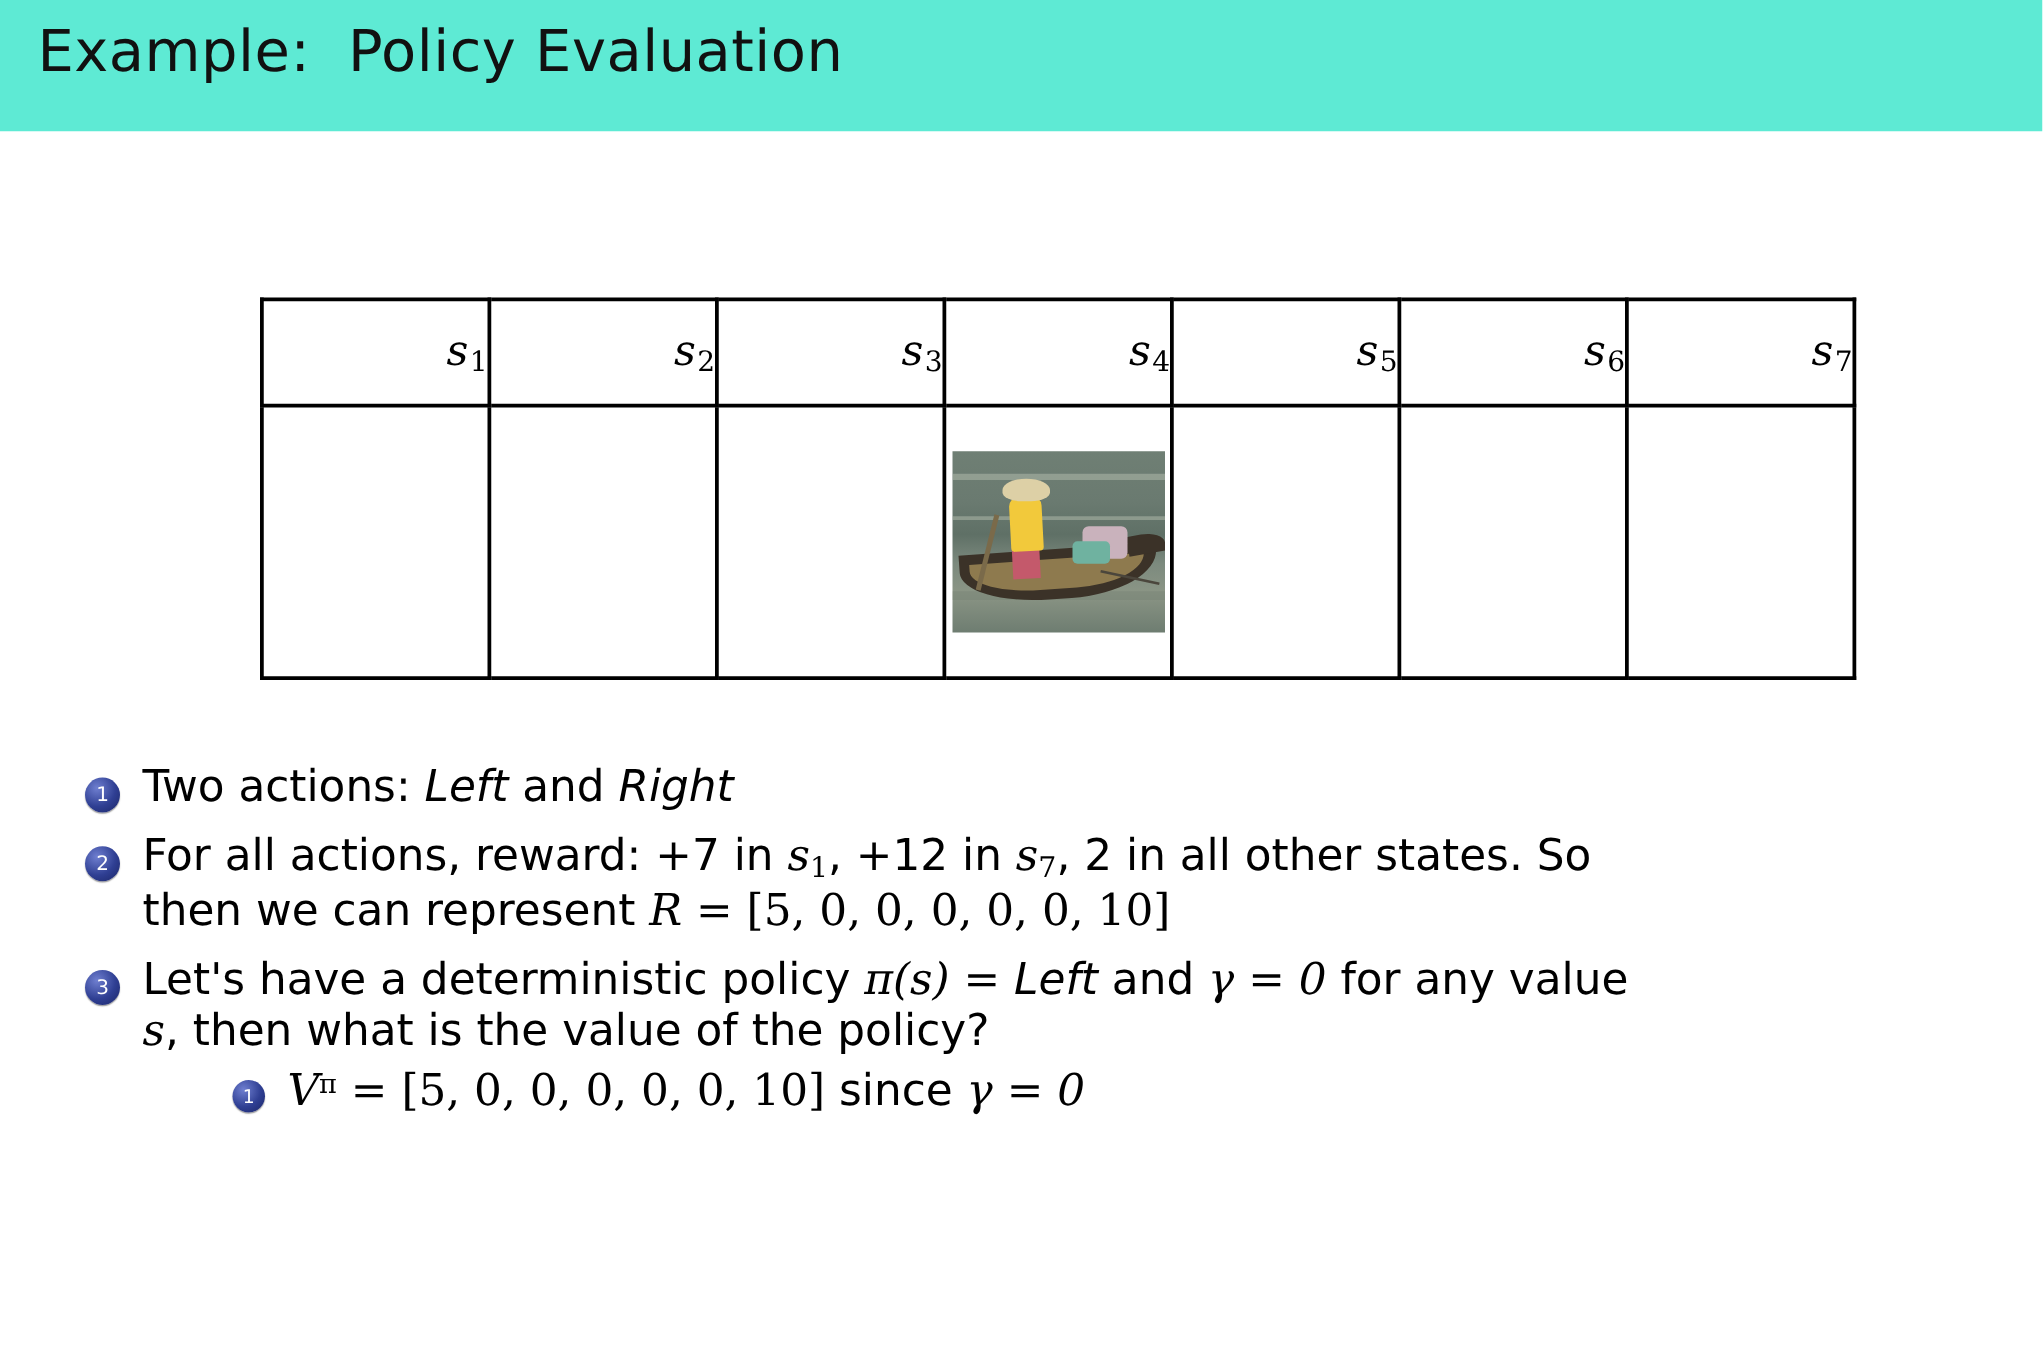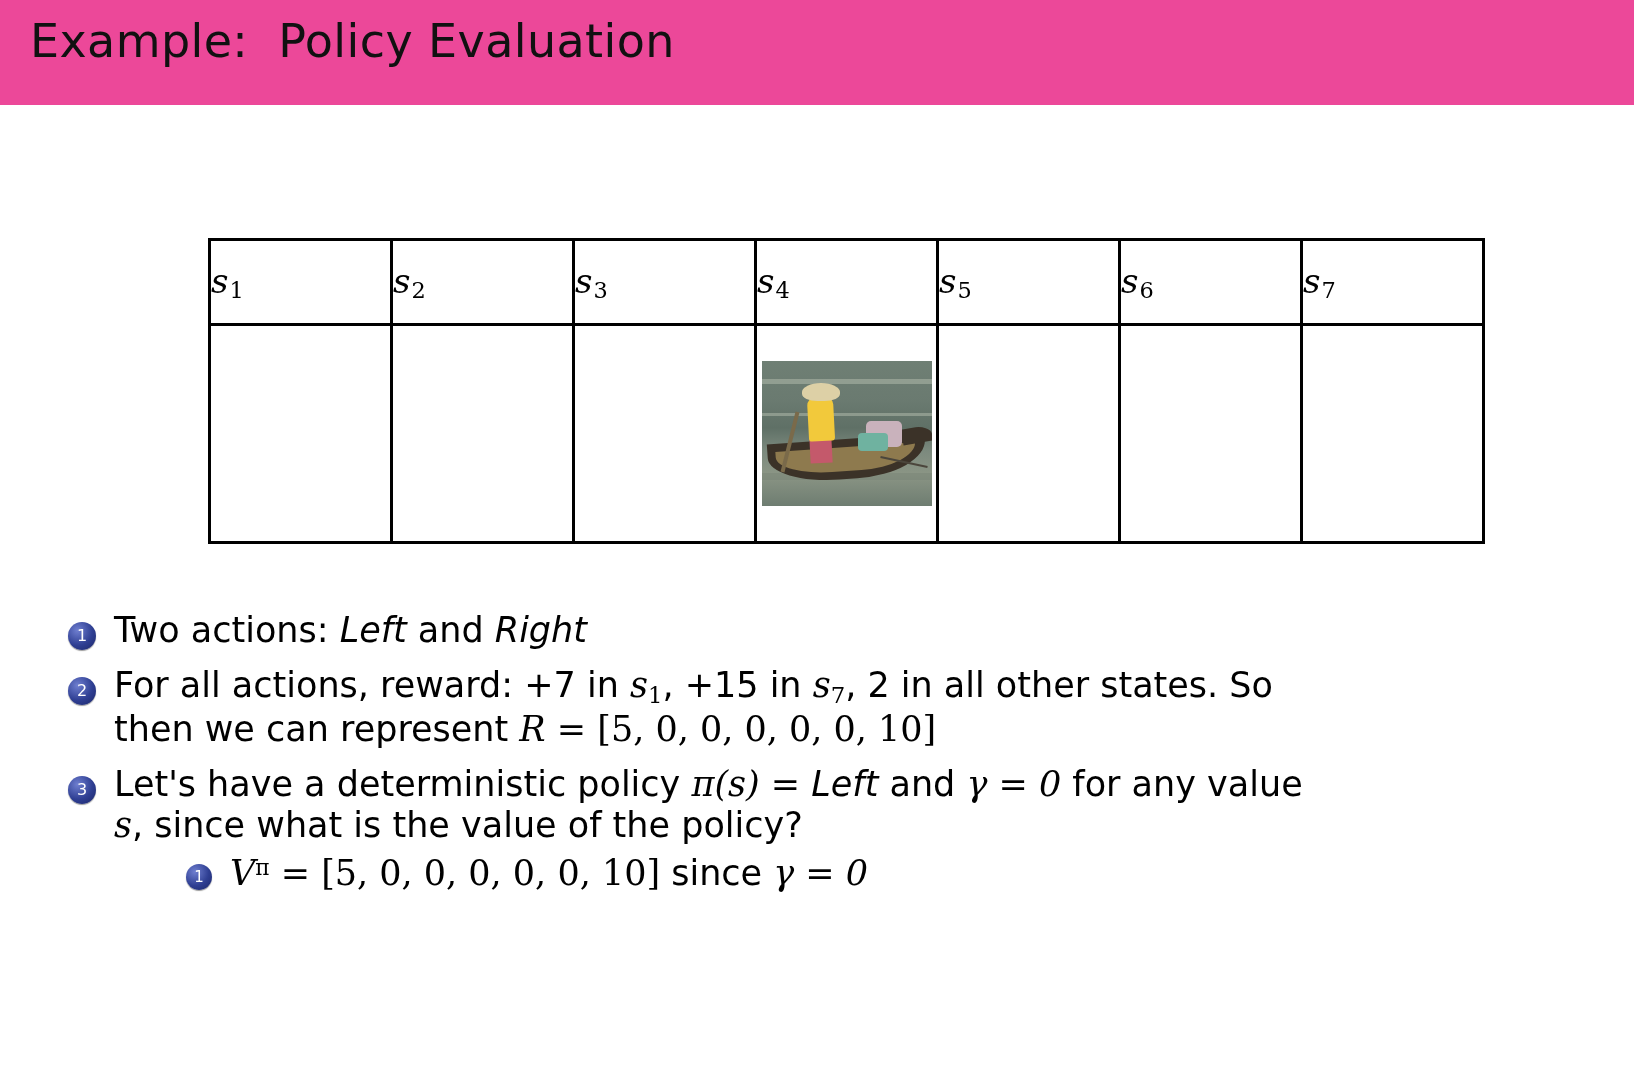--- a/index.html
+++ b/index.html
@@ -13,21 +13,21 @@
     font-family: "DejaVu Sans", sans-serif;
     color: #000000;
     overflow: hidden;
     position: relative;
   }
 
   
   .title-bar {
     width: 100%;
     height: 105px;
-    background: #ec4899;
+    background: #5eead4;
     box-sizing: border-box;
     padding: 14px 0 0 30px;
   }
   .title-text {
     font-size: 46px;
     font-weight: 400;
     letter-spacing: 0.4px;
     color: #111111;
     white-space: pre;
   }
@@ -39,21 +39,21 @@
     top: 238px;
   }
   table.state-grid {
     border-collapse: collapse;
     table-layout: fixed;
   }
   table.state-grid td {
     width: 179px;
     border: 3px solid #000000;
     padding: 0;
-    text-align: left;
+    text-align: right;
     vertical-align: middle;
   }
   table.state-grid tr.label-row td {
     height: 82px;
     font-size: 34px;
     font-style: italic;
     font-family: "DejaVu Serif", serif;
   }
   table.state-grid tr.cell-row td {
     height: 215px;
@@ -312,32 +312,32 @@
   <div class="bullet-row">
     <div class="bullet-num">1</div>
     <div class="bullet-text">
       <span>Two actions: </span><span class="it">Left</span><span> and </span><span class="it">Right</span>
     </div>
   </div>
 
   <div class="bullet-row">
     <div class="bullet-num">2</div>
     <div class="bullet-text">
-      <span>For all actions, reward: +7 in </span><span class="mathserif"><span>s</span><sub>1</sub></span><span>, +15 in </span><span class="mathserif"><span>s</span><sub>7</sub></span><span>, 2 in all other states.  So</span>
+      <span>For all actions, reward: +7 in </span><span class="mathserif"><span>s</span><sub>1</sub></span><span>, +12 in </span><span class="mathserif"><span>s</span><sub>7</sub></span><span>, 2 in all other states.  So</span>
       <br>
       <span>then we can represent </span><span class="mathserif">R</span><span class="upr"> = </span><span class="upr">[5, 0, 0, 0, 0, 0, 10]</span>
     </div>
   </div>
 
   <div class="bullet-row">
     <div class="bullet-num">3</div>
     <div class="bullet-text">
       <span>Let's have a deterministic policy </span><span class="mathserif">π(s)</span><span class="upr"> = </span><span class="it">Left</span><span> and </span><span class="mathserif">γ = 0</span><span> for any value</span>
       <br>
-      <span class="mathserif">s</span><span>, since what is the value of the policy?</span>
+      <span class="mathserif">s</span><span>, then what is the value of the policy?</span>
 
       <div class="sub-list">
         <div class="bullet-row">
           <div class="bullet-num">1</div>
           <div class="bullet-text">
             <span class="mathserif"><span>V</span><sup>π</sup></span><span class="upr"> = </span><span class="upr">[5, 0, 0, 0, 0, 0, 10]</span><span> since </span><span class="mathserif">γ = 0</span>
           </div>
         </div>
       </div>
     </div>

